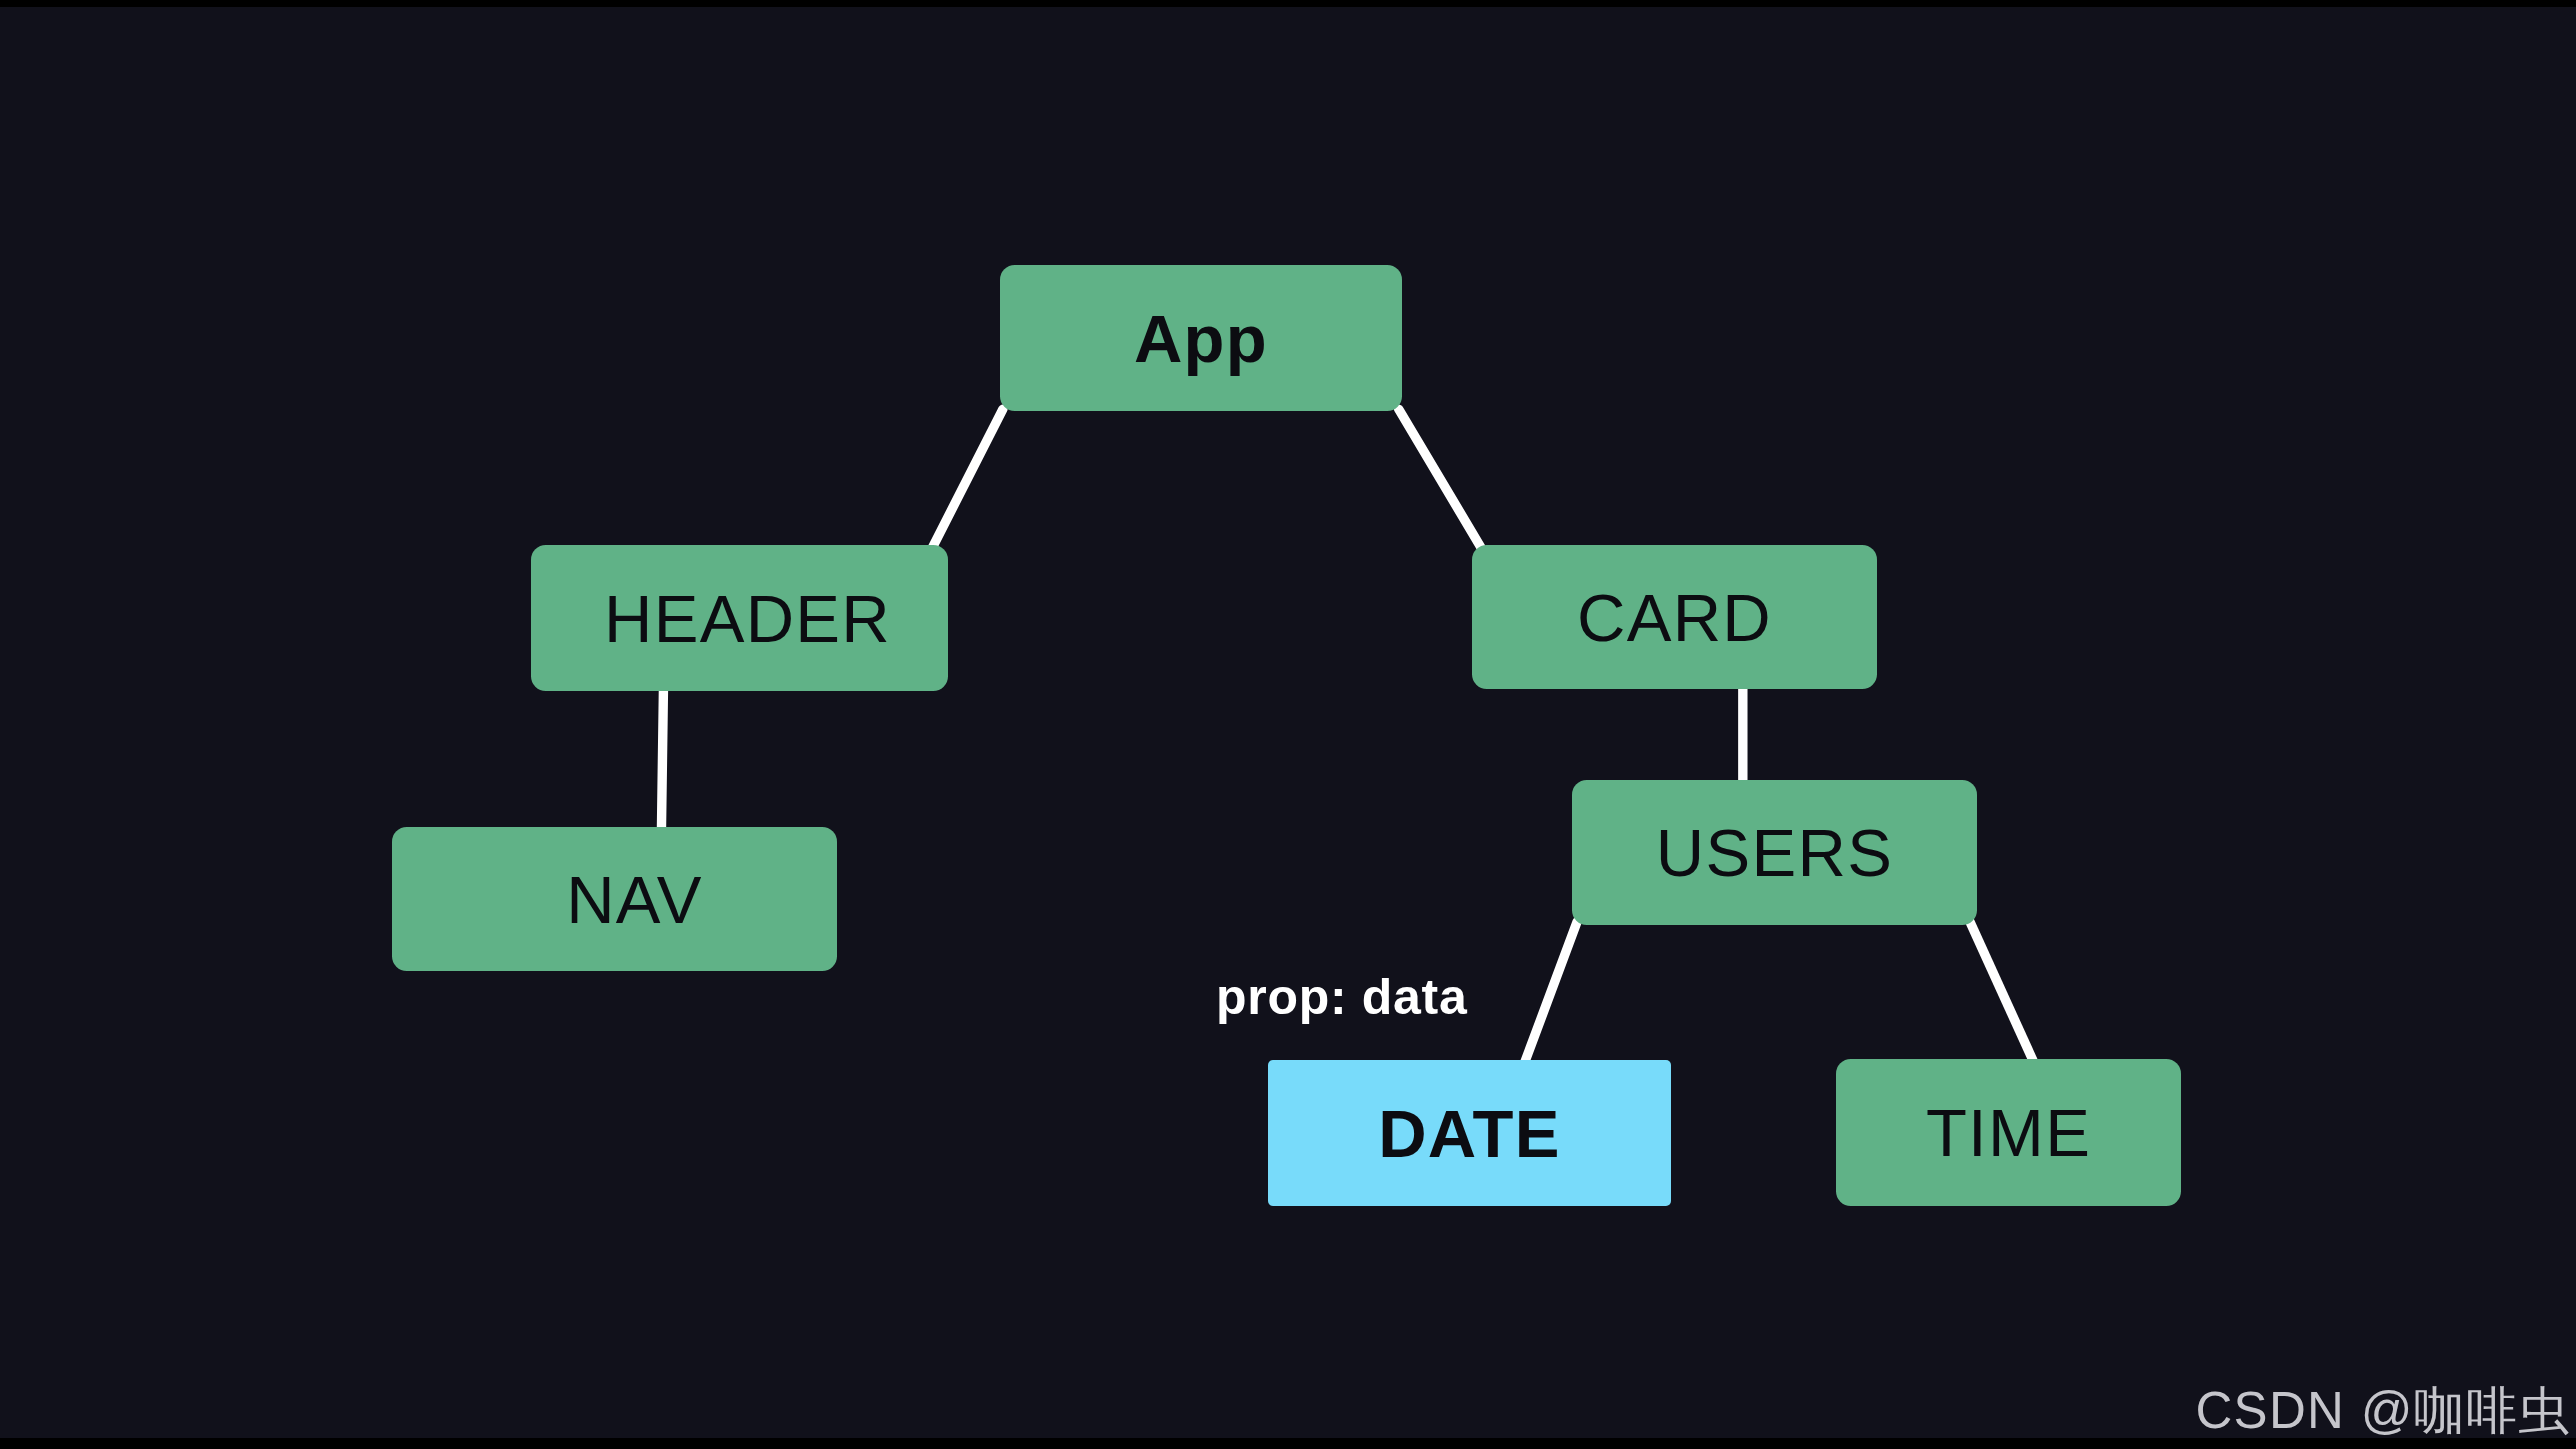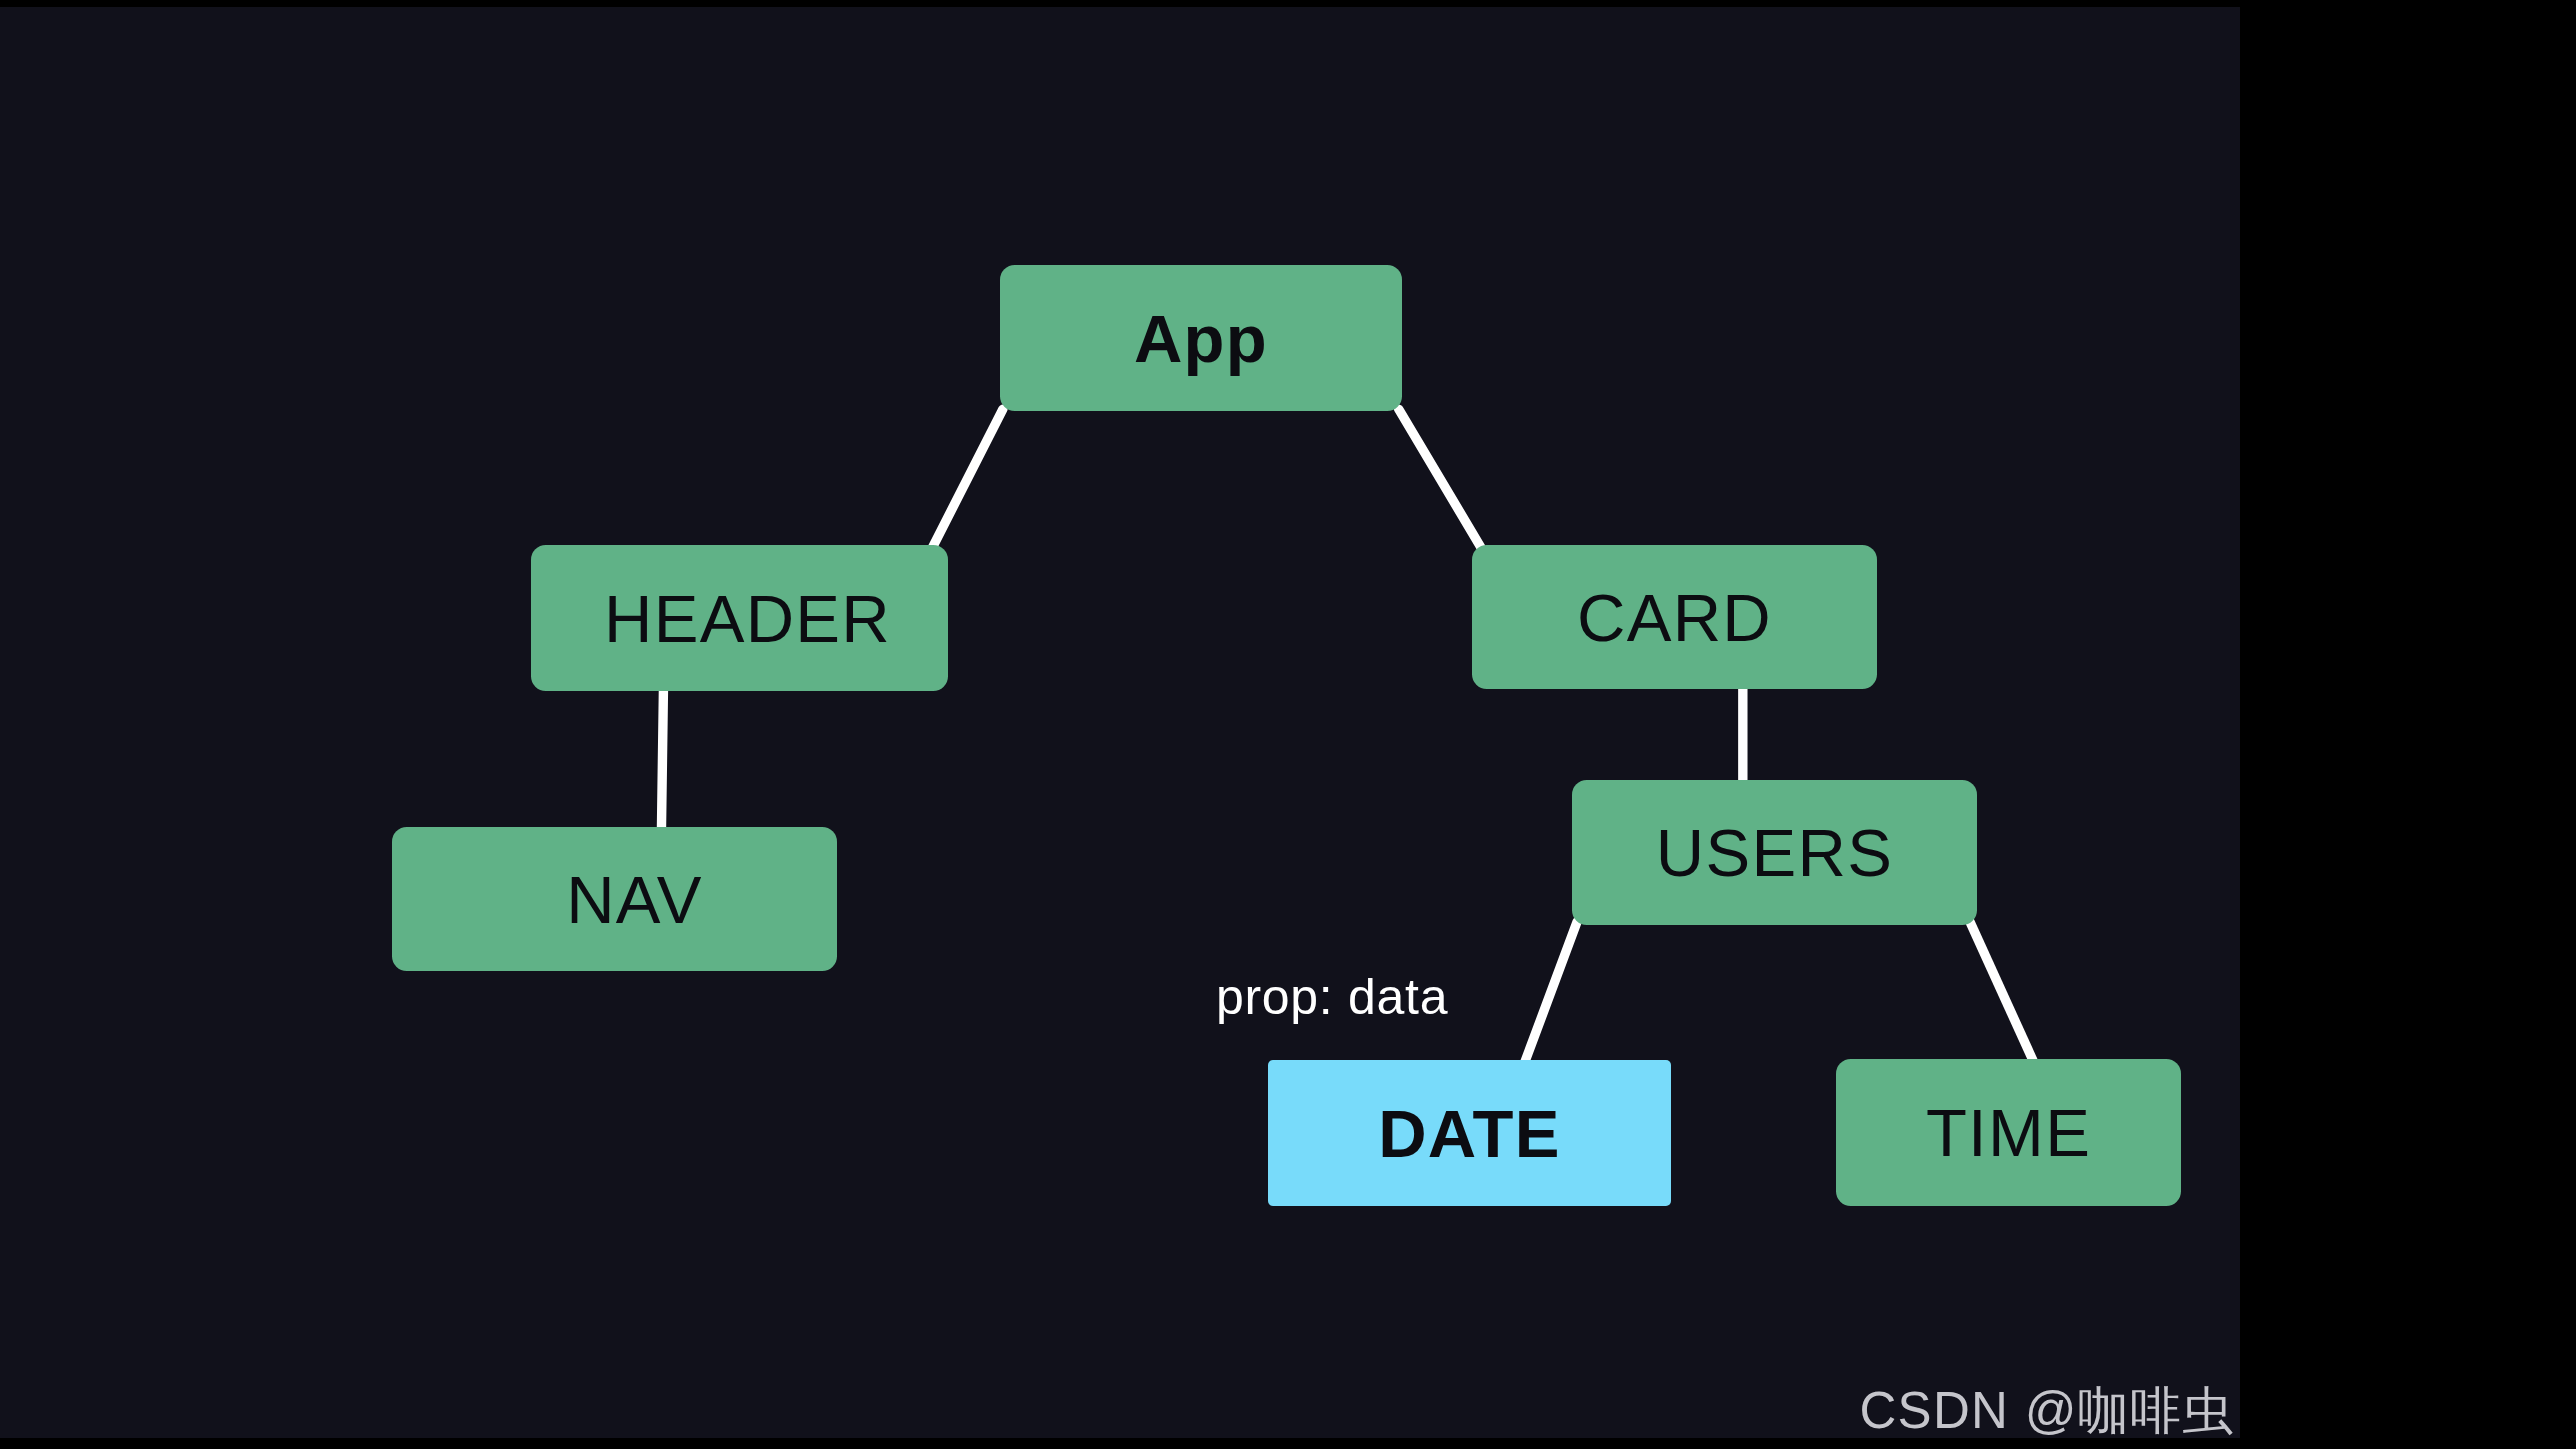--- a/index.html
+++ b/index.html
@@ -2,21 +2,21 @@
 <html style="font-size:10.7px"><head>
 <meta charset="utf-8">
 <style>
   html, body {
     margin: 0;
     padding: 0;
     background: #000000;
   }
   .stage {
     position: relative;
-    width: 2240px;
+    width: 2576px;
     height: 1449px;
     background: #11111b;
     overflow: hidden;
     font-family: "Liberation Sans", sans-serif;
   }
   .letterbox {
     position: absolute;
     left: 0;
     width: 100%;
     background: #000000;
@@ -52,21 +52,21 @@
   }
   .node.bold { font-weight: bold; }
   .node.blue {
     background: #78dbfa;
     border-radius: 5px;
   }
 
   .annotation {
     position: absolute;
     color: #ffffff;
-    font-weight: normal;
+    font-weight: bold;
     font-size: 50px;
     letter-spacing: 0.7px;
     z-index: 3;
   }
 
   .watermark {
     position: absolute;
     right: 5.4px;
     top: 1377px;
     color: #c5c5cb;

